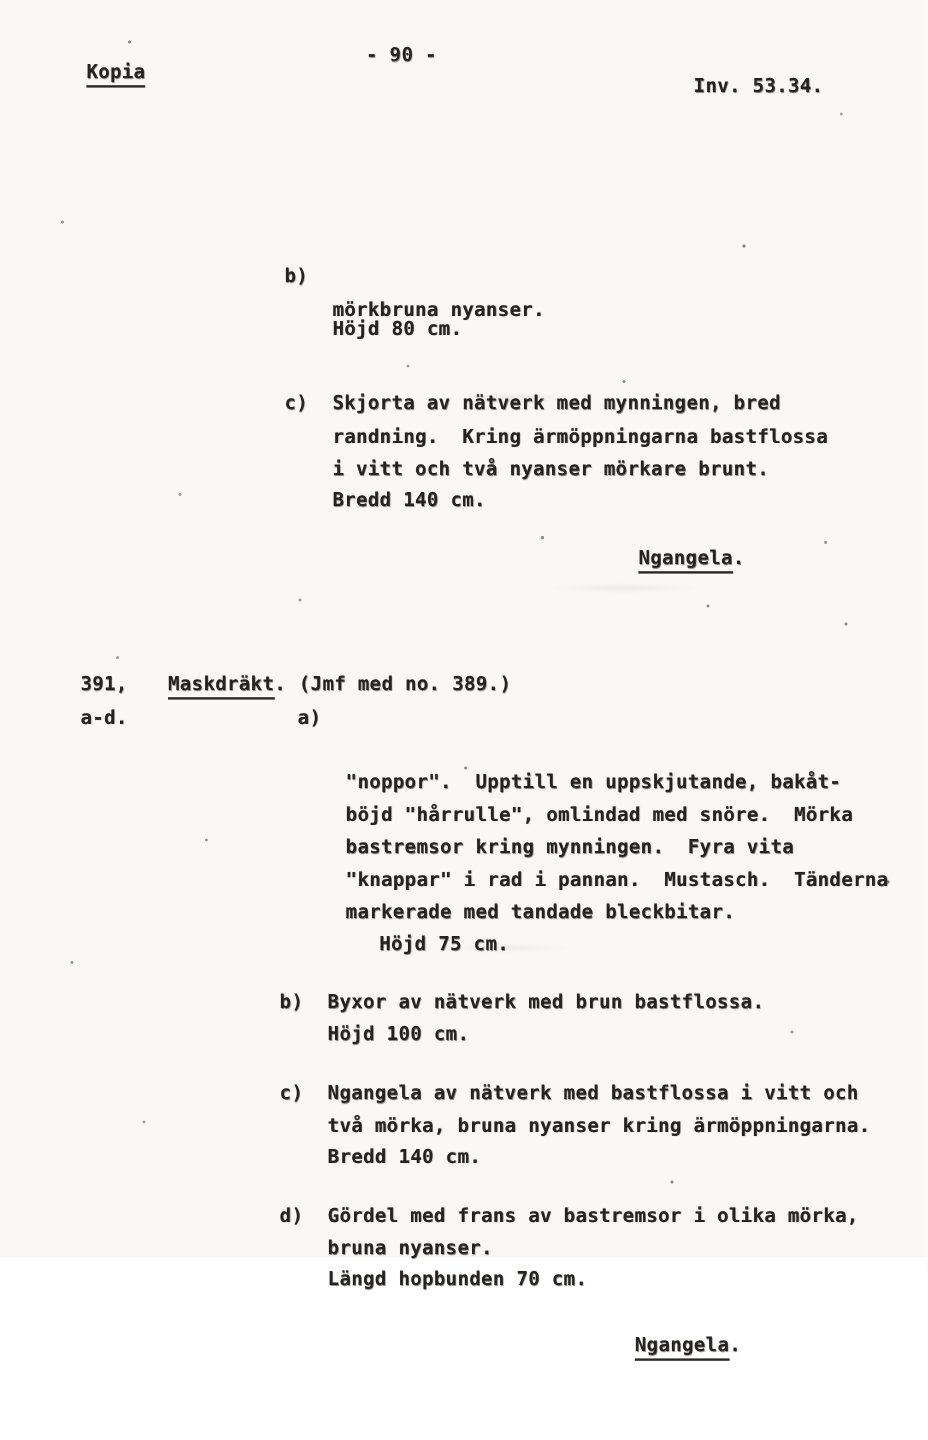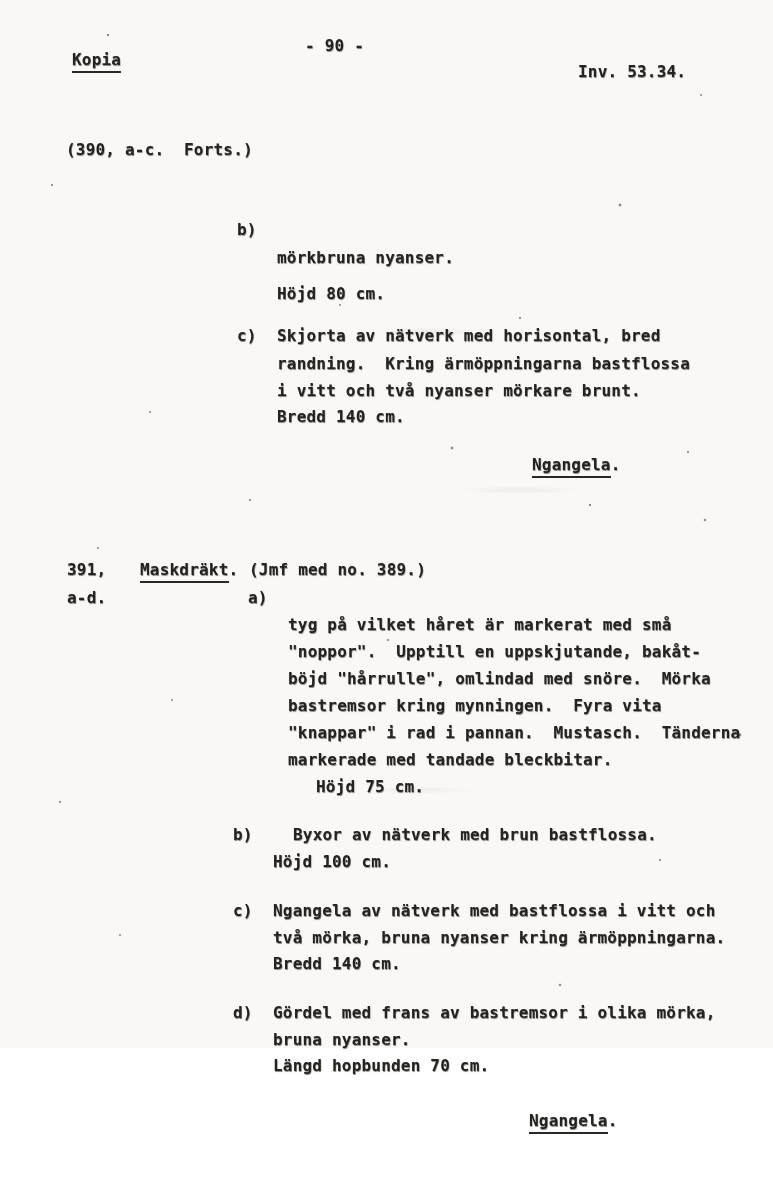--- a/index.html
+++ b/index.html
@@ -61,50 +61,48 @@
 </style>
 </head>
 <body>
 
 <div class="page">
 
   <div class="t" style="left:72px; top:50px;"><span class="ul">Kopia</span></div>
   <div class="t" style="left:305px; top:36px;">- 90 -</div>
   <div class="t" style="left:578px; top:62px;">Inv. 53.34.</div>
 
-  <div class="t" style="left:66px; top:140px;">(390, a-c.  Forts.)</div>
 
   <div class="t" style="left:237px; top:220px;">b)</div>
   <div class="t" style="left:277px; top:248px;">mörkbruna nyanser.</div>
-  <div class="t" style="left:277px; top:284px;text-align:right;">Höjd 80 cm.</div>
+  <div class="t" style="left:277px; top:264px;text-align:right;">Höjd 80 cm.</div>
 
   <div class="t" style="left:237px; top:326px;">c)</div>
-  <div class="t" style="left:277px; top:326px;">Skjorta av nätverk med horisontal, bred</div>
+  <div class="t" style="left:277px; top:326px;">Skjorta av nätverk med mynningen, bred</div>
   <div class="t" style="left:277px; top:354px;">randning.  Kring ärmöppningarna bastflossa</div>
   <div class="t" style="left:277px; top:381px;">i vitt och två nyanser mörkare brunt.</div>
   <div class="t" style="left:277px; top:407px;">Bredd 140 cm.</div>
 
   <div class="t" style="left:532px; top:455px;"><span class="ul">Ngangela</span><span>.</span></div>
 
   <div class="t" style="left:67px; top:560px;">391,</div>
   <div class="t" style="left:140px; top:560px;"><span class="ul">Maskdräkt</span><span>.</span></div>
   <div class="t" style="left:249px; top:560px;">(Jmf med no. 389.)</div>
   <div class="t" style="left:67px; top:588px;">a-d.</div>
 
   <div class="t" style="left:248px; top:588px;">a)</div>
-  <div class="t" style="left:288px; top:615px;">tyg på vilket håret är markerat med små</div>
   <div class="t" style="left:288px; top:642px;">"noppor".  Upptill en uppskjutande, bakåt-</div>
   <div class="t" style="left:288px; top:669px;">böjd "hårrulle", omlindad med snöre.  Mörka</div>
   <div class="t" style="left:288px; top:696px;">bastremsor kring mynningen.  Fyra vita</div>
   <div class="t" style="left:288px; top:723px;">"knappar" i rad i pannan.  Mustasch.  Tänderna</div>
   <div class="t" style="left:288px; top:750px;text-align:right;">markerade med tandade bleckbitar.</div>
   <div class="t" style="left:288px; top:777px;margin-left:28px;">Höjd 75 cm.</div>
 
   <div class="t" style="left:233px; top:825px;">b)</div>
-  <div class="t" style="left:273px; top:825px;margin-left:20px;">Byxor av nätverk med brun bastflossa.</div>
+  <div class="t" style="left:273px; top:825px;">Byxor av nätverk med brun bastflossa.</div>
   <div class="t" style="left:273px; top:852px;">Höjd 100 cm.</div>
 
   <div class="t" style="left:233px; top:901px;">c)</div>
   <div class="t" style="left:273px; top:901px;">Ngangela av nätverk med bastflossa i vitt och</div>
   <div class="t" style="left:273px; top:928px;">två mörka, bruna nyanser kring ärmöppningarna.</div>
   <div class="t" style="left:273px; top:954px;">Bredd 140 cm.</div>
 
   <div class="t" style="left:233px; top:1003px;">d)</div>
   <div class="t" style="left:273px; top:1003px;">Gördel med frans av bastremsor i olika mörka,</div>
   <div class="t" style="left:273px; top:1030px;">bruna nyanser.</div>

